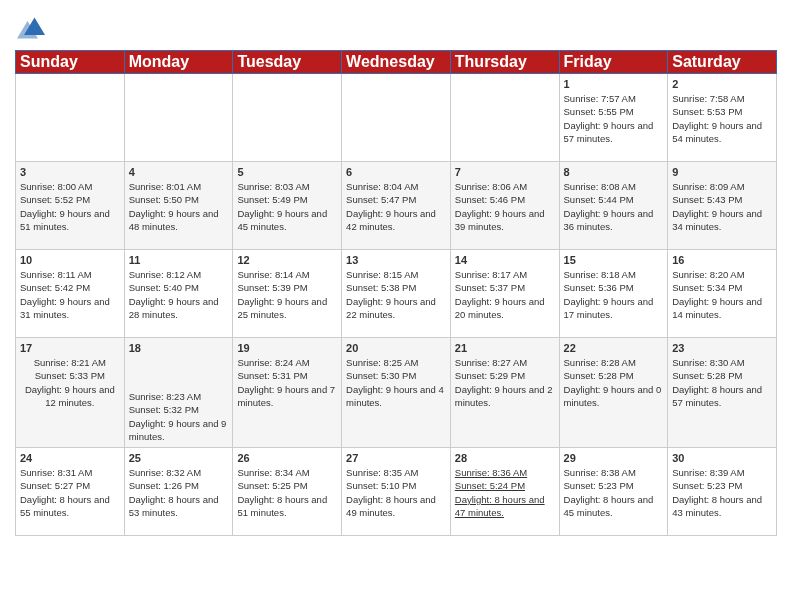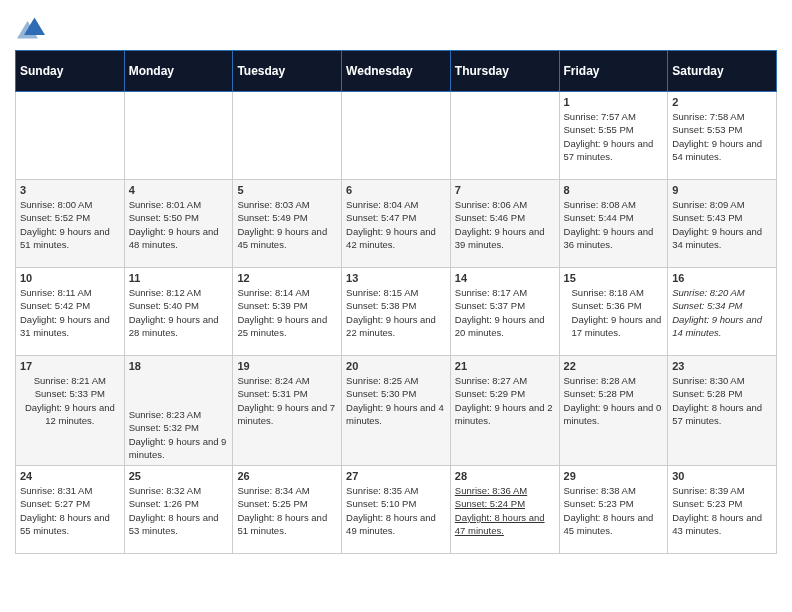--- a/index.html
+++ b/index.html
@@ -43,25 +43,25 @@
     .location {
       font-size: 14px;
       color: #555;
     }
     table {
       width: 100%;
       border-collapse: collapse;
       table-layout: fixed;
     }
     thead th {
-      background-color: #0f172a;
+      background-color: #b91c1c;
       color: #fff;
-      font-size: 12px;
+      font-size: 16px;
       font-weight: bold;
-      padding: 13px 4px;
+      padding: 2px 4px;
       text-align: left;
       border: 1px solid #2e6db4;
     }
     tbody td {
       border: 1px solid #ccc;
       vertical-align: top;
       padding: 4px 4px;
       font-size: 9.5px;
       color: #333;
       height: 88px;
@@ -212,27 +212,27 @@
 Daylight: 9 hours and 22 minutes.</div>
           </td>
           <td>
             <span class="day-num">14</span>
             <div class="day-info" style="white-space: pre-line;">Sunrise: 8:17 AM
 Sunset: 5:37 PM
 Daylight: 9 hours and 20 minutes.</div>
           </td>
           <td>
             <span class="day-num">15</span>
-            <div class="day-info" style="white-space: pre-line; margin-left: 8px;">Sunrise: 8:18 AM
+            <div class="day-info" style="white-space: pre-line;">Sunrise: 8:18 AM
 Sunset: 5:36 PM
 Daylight: 9 hours and 17 minutes.</div>
           </td>
           <td>
             <span class="day-num">16</span>
-            <div class="day-info" style="white-space: pre-line; font-style: italic;">Sunrise: 8:20 AM
+            <div class="day-info" style="white-space: pre-line;">Sunrise: 8:20 AM
 Sunset: 5:34 PM
 Daylight: 9 hours and 14 minutes.</div>
           </td>
         </tr>
         <tr>
           <td>
             <span class="day-num">17</span>
             <div class="day-info" style="white-space: pre-line; text-align: center;">Sunrise: 8:21 AM
 Sunset: 5:33 PM
 Daylight: 9 hours and 12 minutes.</div>

